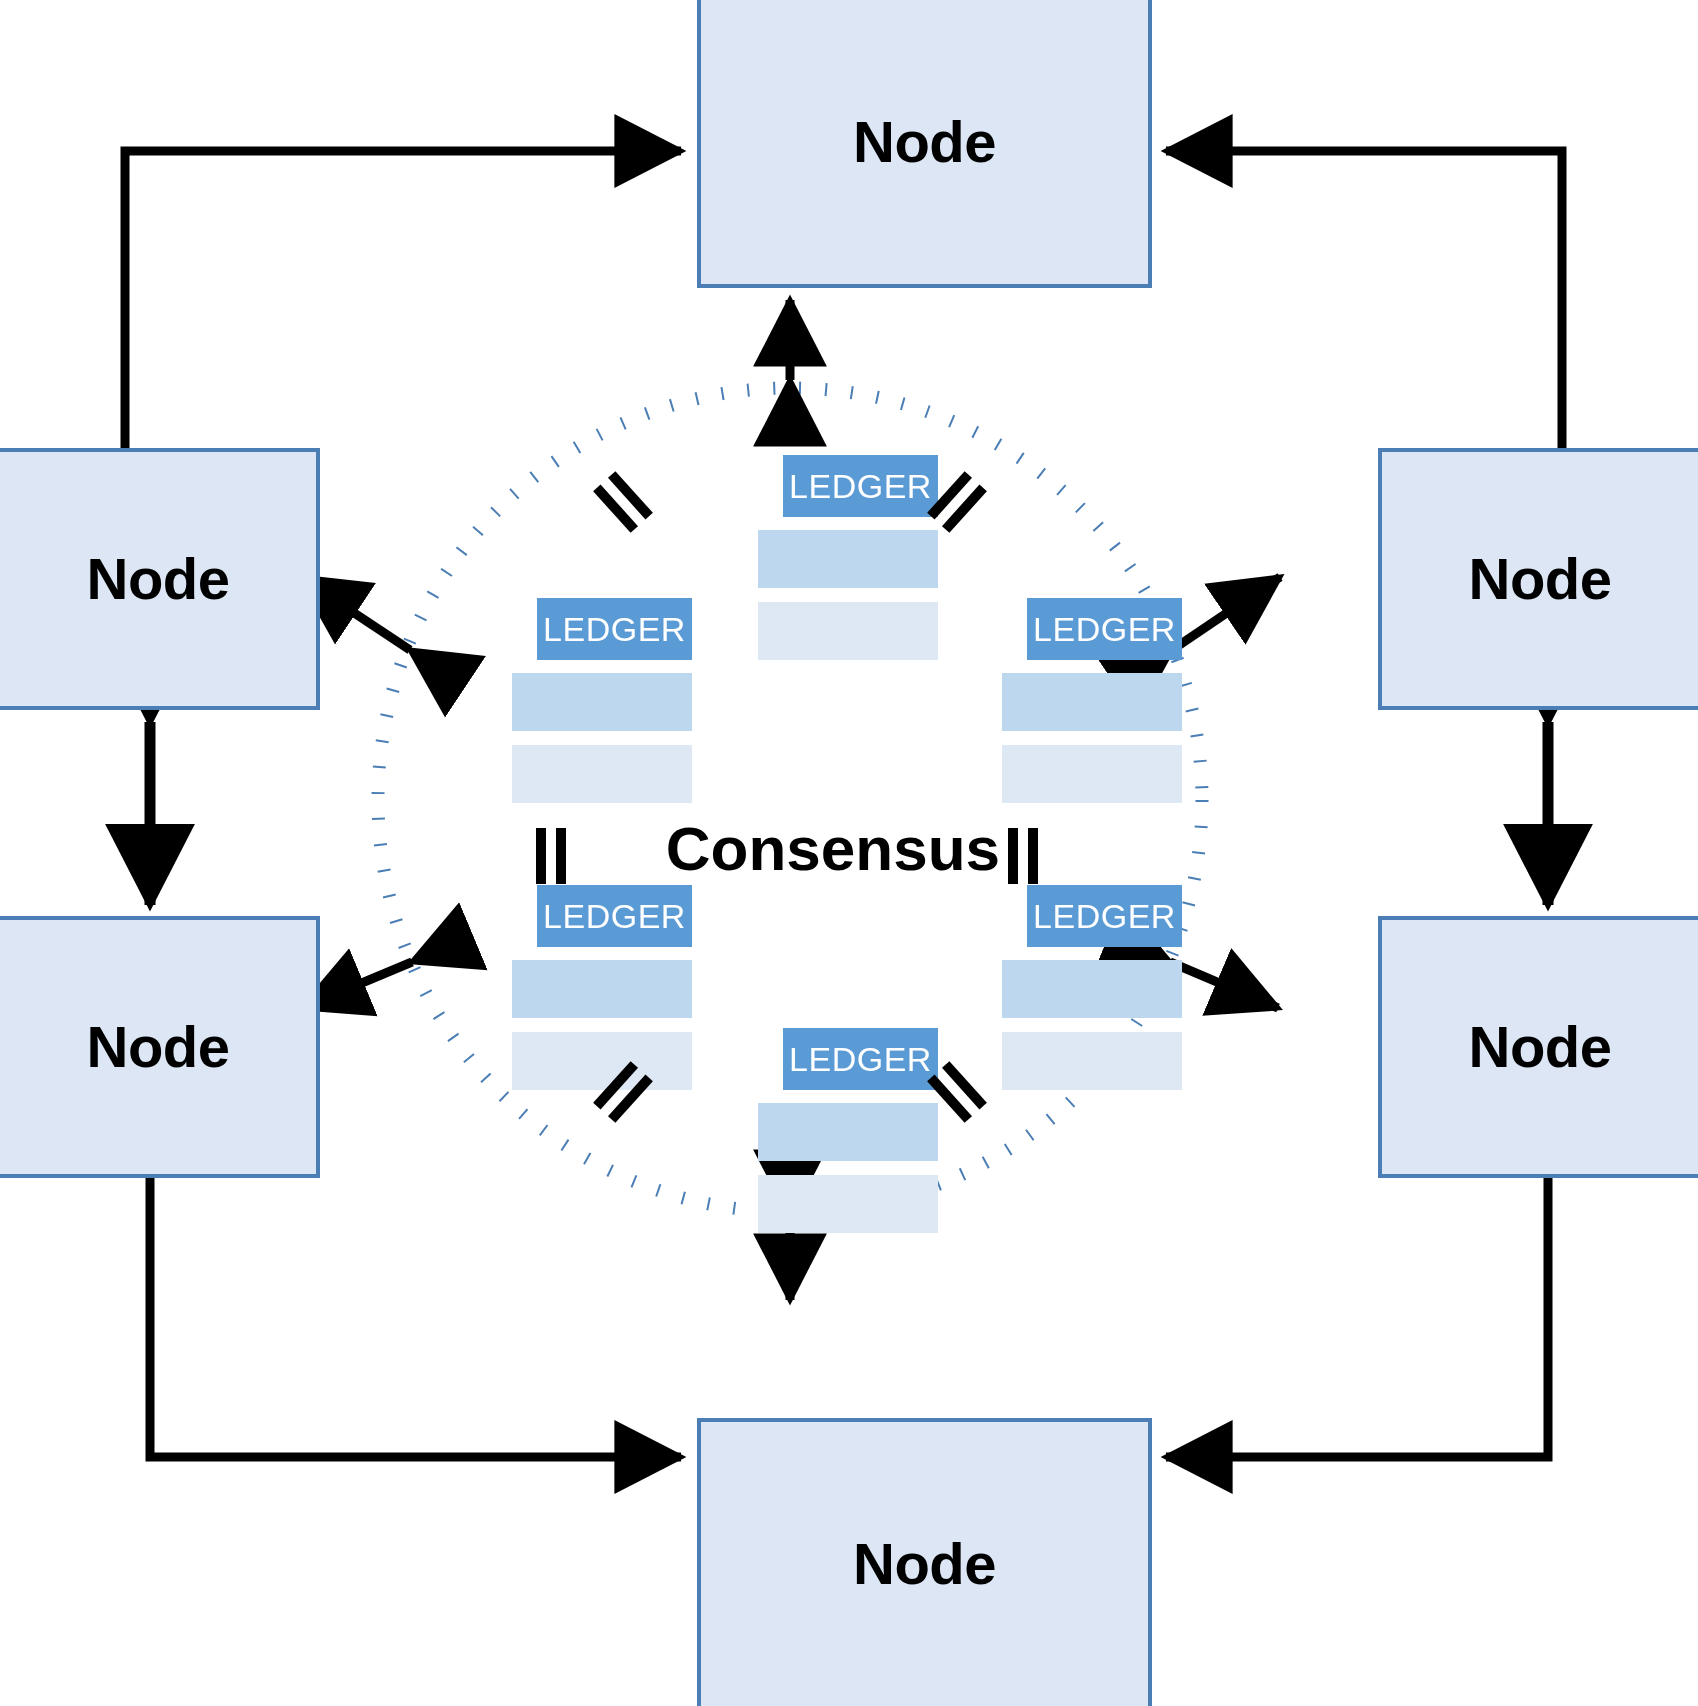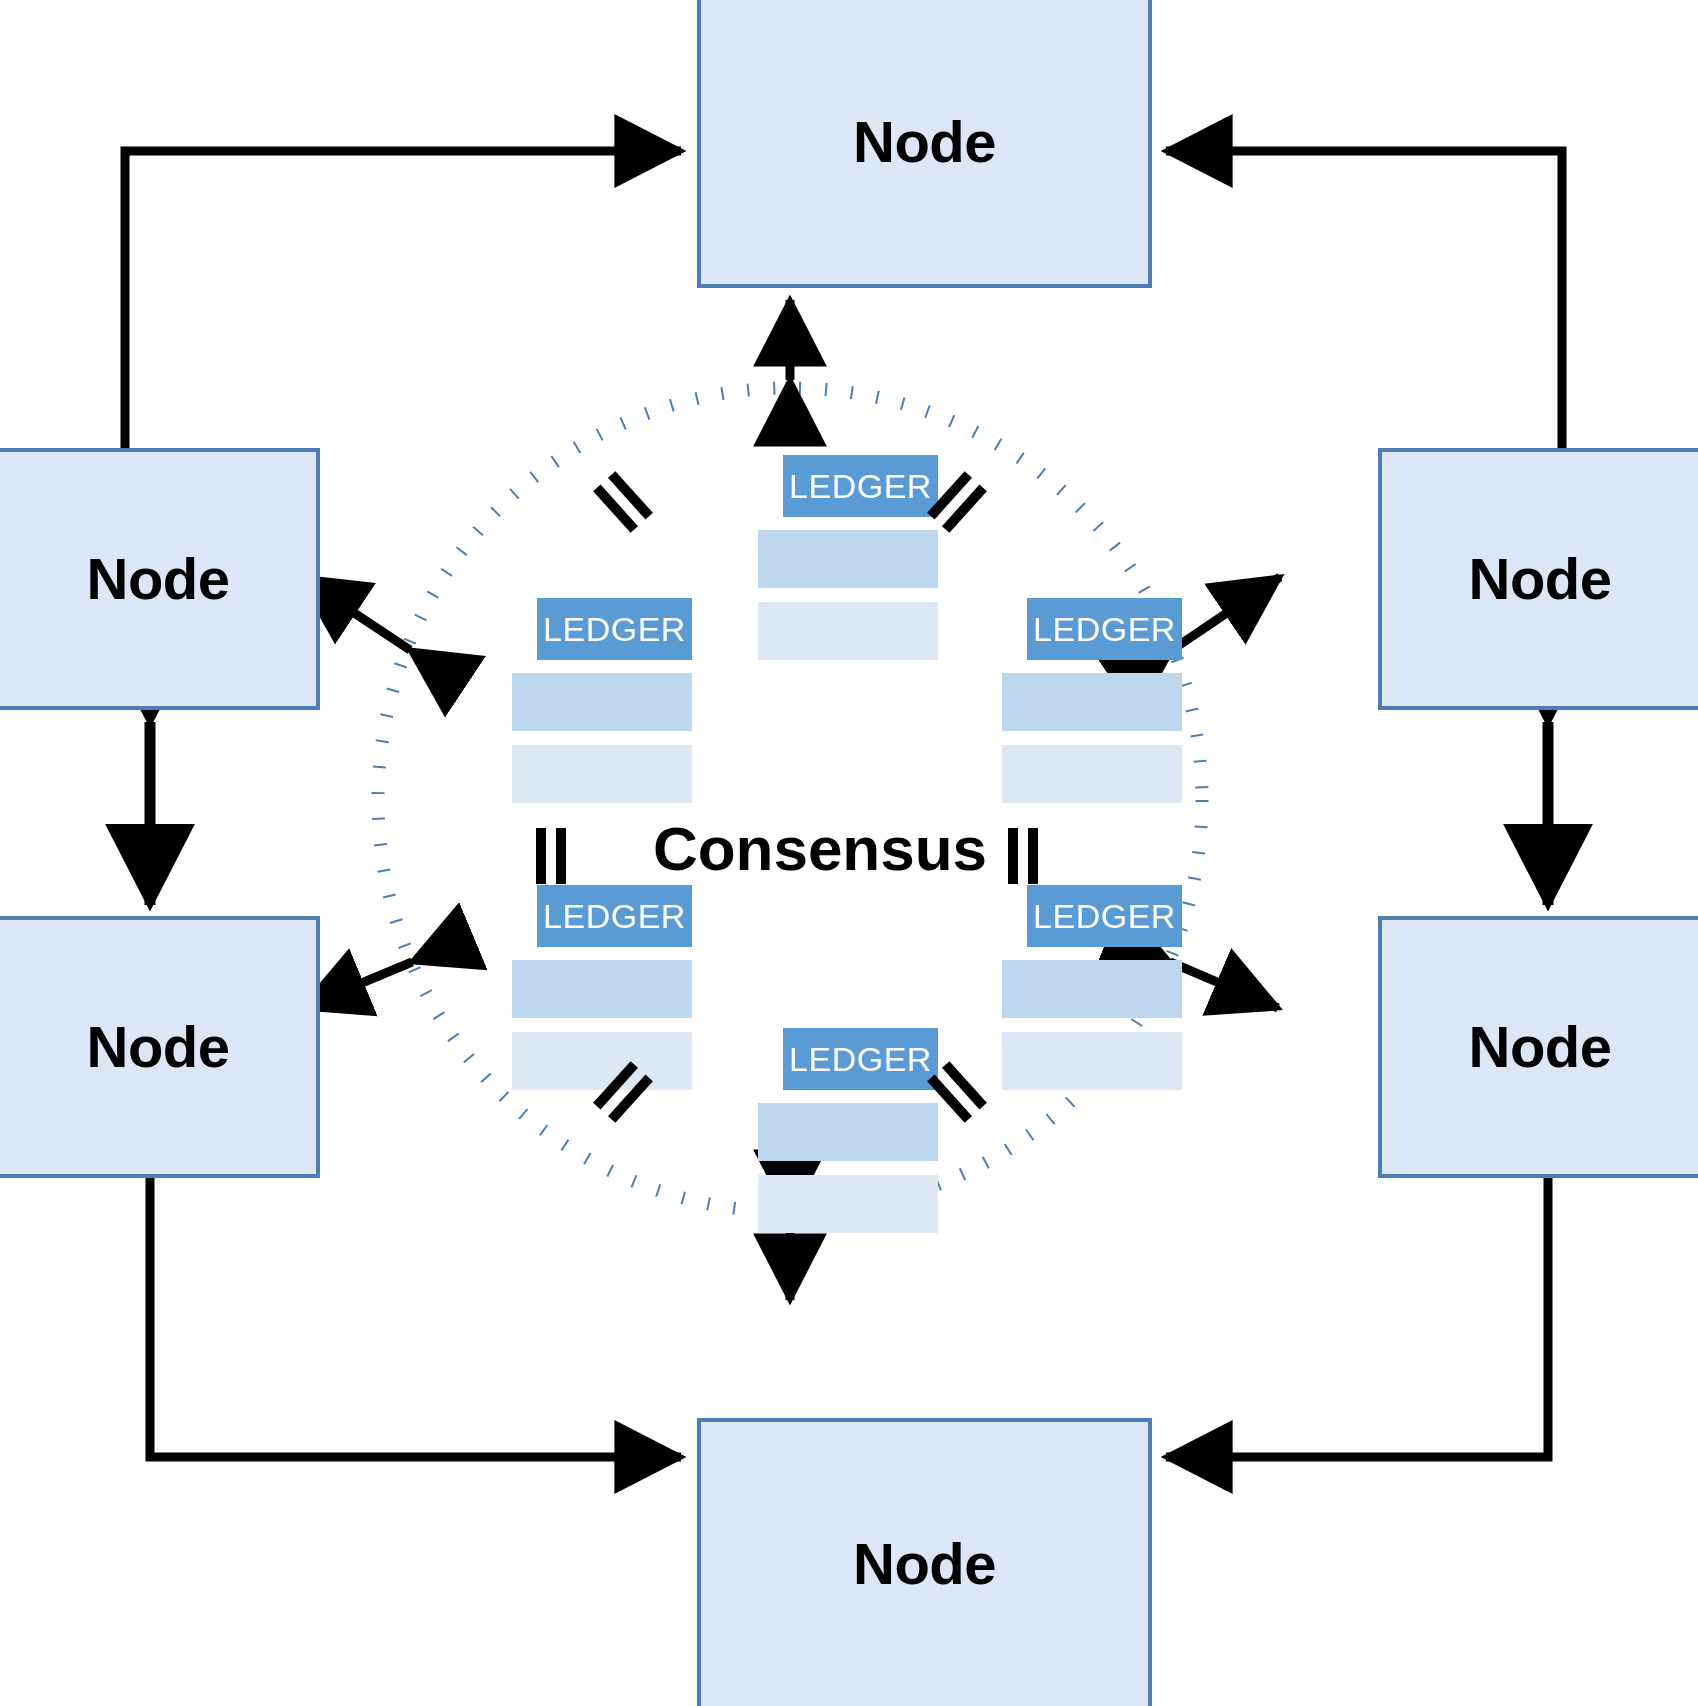--- a/index.html
+++ b/index.html
@@ -45,21 +45,21 @@
     margin-left:25px;
   }
   .ledger .row1{background:#bdd7ee;height:58px;margin-top:13px;}
   .ledger .row2{background:#dee8f5;height:58px;margin-top:14px;}
 
   
   #consensus-label{
     position:absolute;
     left:640px;top:818px;
     width:360px;
-    text-align:center;
+    text-align:right;
     font-size:62px;
     font-weight:700;
     color:#000000;
     font-family:"Liberation Sans","DejaVu Sans",sans-serif;
     line-height:1;
   }
 
   
   .eqmark{position:absolute;width:46px;height:56px;}
   .eqmark i{

